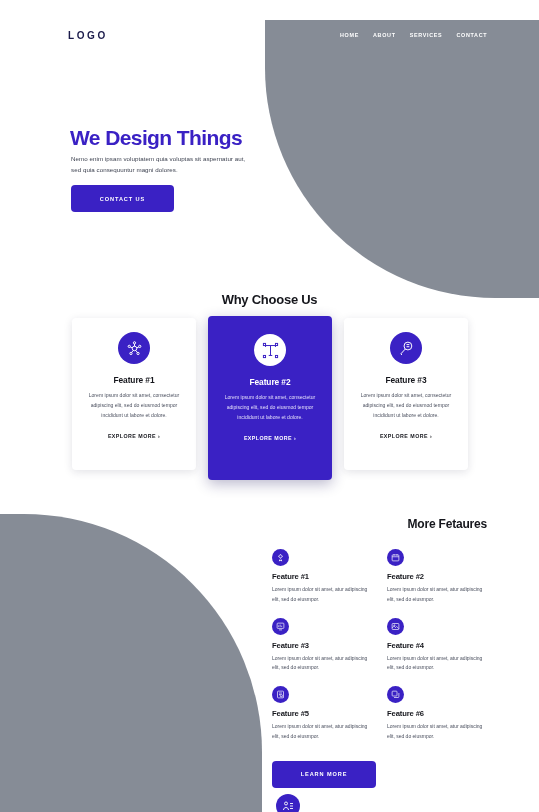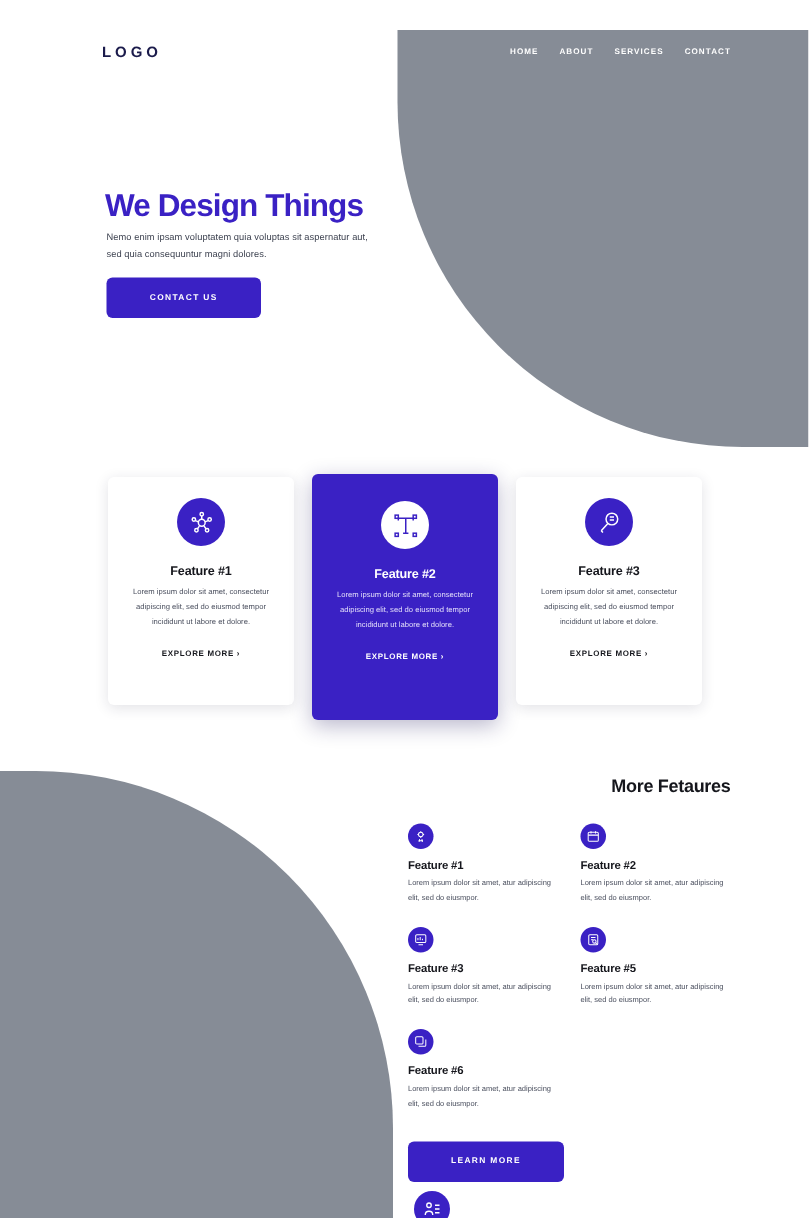--- a/index.html
+++ b/index.html
@@ -309,20 +309,21 @@
       <a class="nav-link" href="#">ABOUT</a>
       <a class="nav-link" href="#">SERVICES</a>
       <a class="nav-link" href="#">CONTACT</a>
     </nav>
 
     <h1 class="hero-title">We Design Things</h1>
     <p class="hero-sub">Nemo enim ipsam voluptatem quia voluptas sit aspernatur aut, sed quia consequuntur magni dolores.</p>
     <button class="btn-contact">CONTACT US</button>
   </div>
 
+  <h2 class="section-title">Why Choose Us</h2>
 
   <div class="cards">
 
     <div class="card card-1">
       <div class="card-icon">
         <svg width="17" height="17" viewBox="0 0 24 24" fill="none" stroke="#ffffff" stroke-width="1.4">
           <circle cx="12" cy="12" r="3.2"></circle>
           <circle cx="12" cy="4" r="1.6"></circle>
           <circle cx="4.6" cy="9" r="1.6"></circle>
           <circle cx="19.4" cy="9" r="1.6"></circle>
@@ -397,20 +398,31 @@
         <div class="feat-icon">
           <svg width="9" height="9" viewBox="0 0 24 24" fill="none" stroke="#ffffff" stroke-width="1.8">
             <rect x="3" y="3" width="18" height="14" rx="2"></rect>
             <path d="M7 13V9M11 13V7M15 13v-3M8 21h8"></path>
           </svg>
         </div>
         <div class="feat-title">Feature #3</div>
         <div class="feat-body">Lorem ipsum dolor sit amet, atur adipiscing elit, sed do eiusmpor.</div>
       </div>
 
+      <div>
+        <div class="feat-icon">
+          <svg width="9" height="9" viewBox="0 0 24 24" fill="none" stroke="#ffffff" stroke-width="1.8">
+            <rect x="3" y="4" width="18" height="16" rx="2"></rect>
+            <path d="M3 16l5-5 4 4 3-3 6 6"></path>
+            <circle cx="9" cy="9" r="1.6"></circle>
+          </svg>
+        </div>
+        <div class="feat-title">Feature #4</div>
+        <div class="feat-body">Lorem ipsum dolor sit amet, atur adipiscing elit, sed do eiusmpor.</div>
+      </div>
 
       <div>
         <div class="feat-icon">
           <svg width="9" height="9" viewBox="0 0 24 24" fill="none" stroke="#ffffff" stroke-width="1.8">
             <rect x="4" y="3" width="16" height="18" rx="2"></rect>
             <path d="M8 8h8M8 12h4"></path>
             <circle cx="14" cy="15" r="3"></circle>
             <path d="M16.2 17.2L19 20"></path>
           </svg>
         </div>

